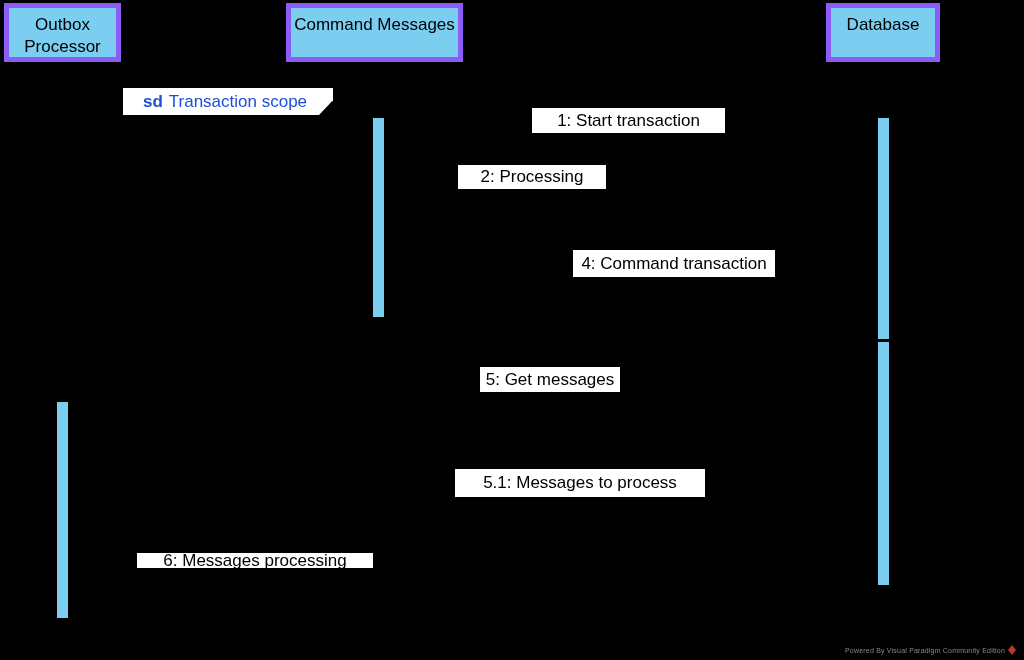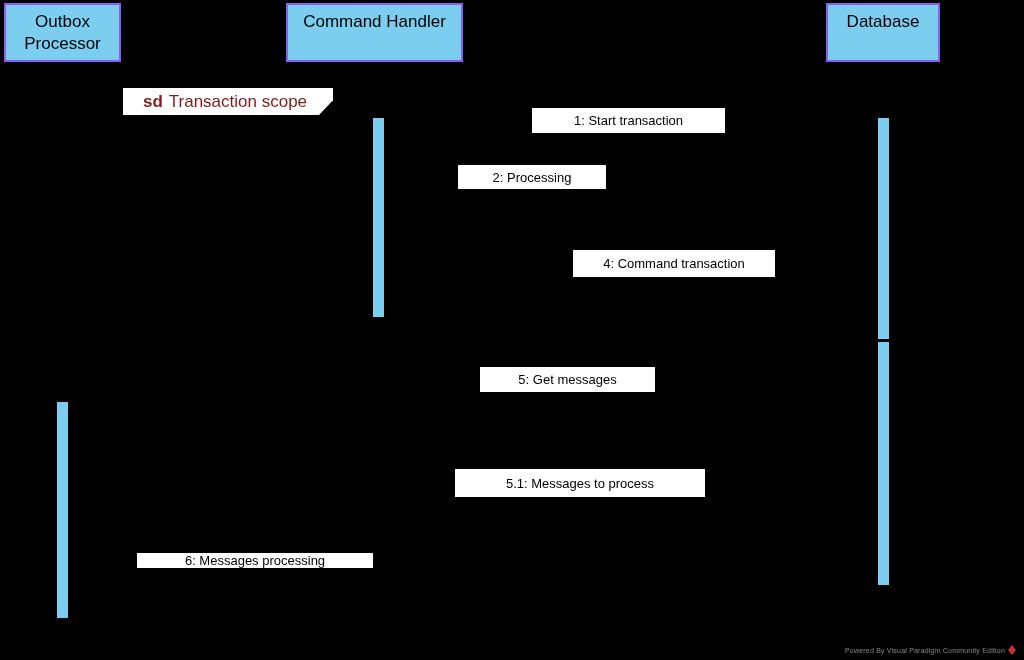--- a/index.html
+++ b/index.html
@@ -13,33 +13,33 @@
     height: 660px;
     background: #000000;
     overflow: hidden;
     font-family: "Liberation Sans", sans-serif;
   }
   
   .participant {
     position: absolute;
     box-sizing: border-box;
     background: #7bcef0;
-    border: 2px solid #8b5cf6;
+    border: 5px solid #8b5cf6;
     color: #000000;
     font-size: 17px;
     line-height: 22px;
     text-align: center;
     padding-top: 6px;
   }
   
   .frame-label {
     position: absolute;
     box-sizing: border-box;
     background: #ffffff;
-    color: #7f1d1d;
+    color: #1d4ed8;
     font-size: 17px;
     display: flex;
     align-items: center;
     justify-content: center;
     padding: 0 16px 0 10px;
     clip-path: polygon(0 0, 100% 0, 100% 45%, calc(100% - 14px) 100%, 0 100%);
     white-space: nowrap;
   }
   .frame-label .kw {
     font-weight: bold;
@@ -52,21 +52,21 @@
     width: 13px;
     background: #7bcef0;
     border: 1px solid #000000;
   }
   
   .message {
     position: absolute;
     box-sizing: border-box;
     background: #ffffff;
     color: #000000;
-    font-size: 13px;
+    font-size: 17px;
     display: flex;
     align-items: center;
     justify-content: center;
     white-space: nowrap;
   }
   
   .watermark {
     position: absolute;
     right: 8px;
     bottom: 5px;
@@ -87,21 +87,21 @@
     clip-path: polygon(50% 0, 100% 50%, 50% 100%, 0 50%);
   }
 </style>
 </head>
 <body>
 
 <div class="stage">
 
   <div class="participant" style="left:4px; top:3px; width:117px; height:59px;">Outbox Processor</div>
 
-  <div class="participant" style="left:286px; top:3px; width:177px; height:59px;">Command Handler</div>
+  <div class="participant" style="left:286px; top:3px; width:177px; height:59px;">Command Messages</div>
 
   <div class="participant" style="left:826px; top:3px; width:114px; height:59px;">Database</div>
 
   <div class="frame-label" style="left:123px; top:88px; width:210px; height:27px;">
     <span class="kw">sd</span>
     <span>Transaction scope</span>
   </div>
 
   <div class="activation" style="left:372px; top:117px; height:201px;"></div>
 
@@ -111,21 +111,21 @@
 
   <div class="activation" style="left:56px; top:401px; height:218px;"></div>
 
   <div class="message" style="left:532px; top:108px; width:193px; height:25px;">1: Start transaction</div>
 
   <div class="message" style="left:442px; top:165px; width:148px; height:24px;margin-left:16px;">2: Processing</div>
 
 
   <div class="message" style="left:573px; top:250px; width:202px; height:27px;">4: Command transaction</div>
 
-  <div class="message" style="left:480px; top:367px; width:175px; height:25px;">5: Get messages</div>
+  <div class="message" style="left:480px; top:367px; width:140px; height:25px;">5: Get messages</div>
 
   <div class="message" style="left:443px; top:469px; width:250px; height:28px;margin-left:12px;">5.1: Messages to process</div>
 
   <div class="message" style="left:137px; top:553px; width:236px; height:15px;">6: Messages processing</div>
 
   <div class="watermark">
     <span class="watermark-text">Powered By Visual Paradigm Community Edition</span>
     <span class="vp-diamond"></span>
   </div>
 

